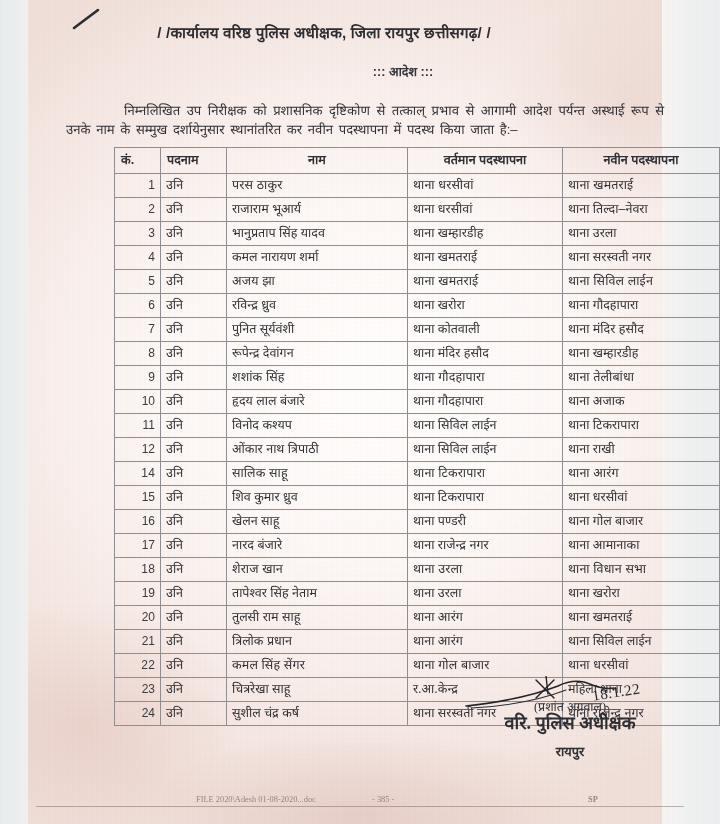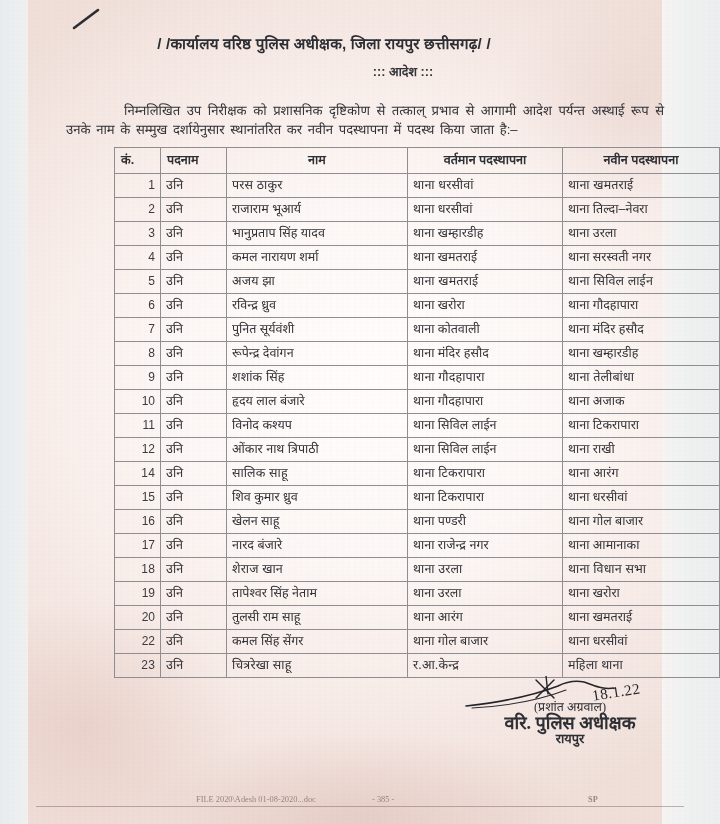--- a/index.html
+++ b/index.html
@@ -77,21 +77,21 @@
   .pen-mark {
     position: absolute;
     left: 72px; top: 8px;
     width: 30px; height: 22px;
     z-index: 7;
   }
 
   
   .doc-title {
     position: absolute;
-    left: 0; top: 33px;
+    left: 0; top: 22px;
     width: 648px;
     text-align: center;
     font-size: 15.2px;
     font-weight: 700;
     letter-spacing: .2px;
     color: #2d2e33;
     font-family: "Liberation Sans", "DejaVu Sans", sans-serif;
   }
   .doc-subtitle {
     position: absolute;
@@ -165,21 +165,21 @@
   .sig-block {
     position: absolute;
     left: 470px; top: 700px;
     width: 200px;
     text-align: center;
     font-family: Liberation Serif, serif;
     color: #2e2f34;
   }
   .sig-name   { font-size: 12.4px; line-height: 15px; }
   .sig-desig  { font-size: 18px; line-height: 16px; font-weight: 700; }
-  .sig-place  { font-size: 12.8px; line-height: 16px; font-weight: 700; }
+  .sig-place  { font-size: 12.8px; line-height: 16px; font-weight: 700; margin-top: 13px; }
 
   .sig-scribble {
     position: absolute;
     left: 462px; top: 676px;
     width: 200px; height: 40px;
     z-index: 7;
   }
   .sig-date {
     position: absolute;
     left: 592px; top: 684px;
@@ -369,32 +369,46 @@
               <td class="c-new">थाना खरोरा</td>
             </tr>
             <tr>
               <td class="c-sn">20</td>
               <td class="c-desig">उनि</td>
               <td class="c-name">तुलसी राम साहू</td>
               <td class="c-cur">थाना आरंग</td>
               <td class="c-new">थाना खमतराई</td>
             </tr>
             <tr>
+              <td class="c-sn">21</td>
+              <td class="c-desig">उनि</td>
+              <td class="c-name">त्रिलोक प्रधान</td>
+              <td class="c-cur">थाना आरंग</td>
+              <td class="c-new">थाना सिविल लाईन</td>
+            </tr>
+            <tr>
               <td class="c-sn">22</td>
               <td class="c-desig">उनि</td>
               <td class="c-name">कमल सिंह सेंगर</td>
               <td class="c-cur">थाना गोल बाजार</td>
               <td class="c-new">थाना धरसीवां</td>
             </tr>
             <tr>
               <td class="c-sn">23</td>
               <td class="c-desig">उनि</td>
               <td class="c-name">चित्ररेखा साहू</td>
               <td class="c-cur">र.आ.केन्द्र</td>
               <td class="c-new">महिला थाना</td>
+            </tr>
+            <tr>
+              <td class="c-sn">24</td>
+              <td class="c-desig">उनि</td>
+              <td class="c-name">सुशील चंद्र कर्ष</td>
+              <td class="c-cur">थाना सरस्वती नगर</td>
+              <td class="c-new">थाना राजेन्द्र नगर</td>
             </tr>
           </tbody>
       </table>
     </div>
 
     <svg class="sig-scribble" viewBox="0 0 200 40">
       <path d="M4 30 C40 26, 70 20, 96 10 C104 6, 112 4, 122 6 C132 9, 140 14, 152 12" stroke="#24252a" stroke-width="1.6" fill="none" stroke-linecap="round"></path>
       <path d="M74 4 L92 22 M92 4 L74 22" stroke="#24252a" stroke-width="1.5" fill="none" stroke-linecap="round"></path>
       <path d="M84 0 L86 18" stroke="#24252a" stroke-width="1.4" fill="none" stroke-linecap="round"></path>
       <path d="M10 32 C46 30, 78 24, 104 14" stroke="#2b2c31" stroke-width="1.1" fill="none" stroke-linecap="round"></path>

